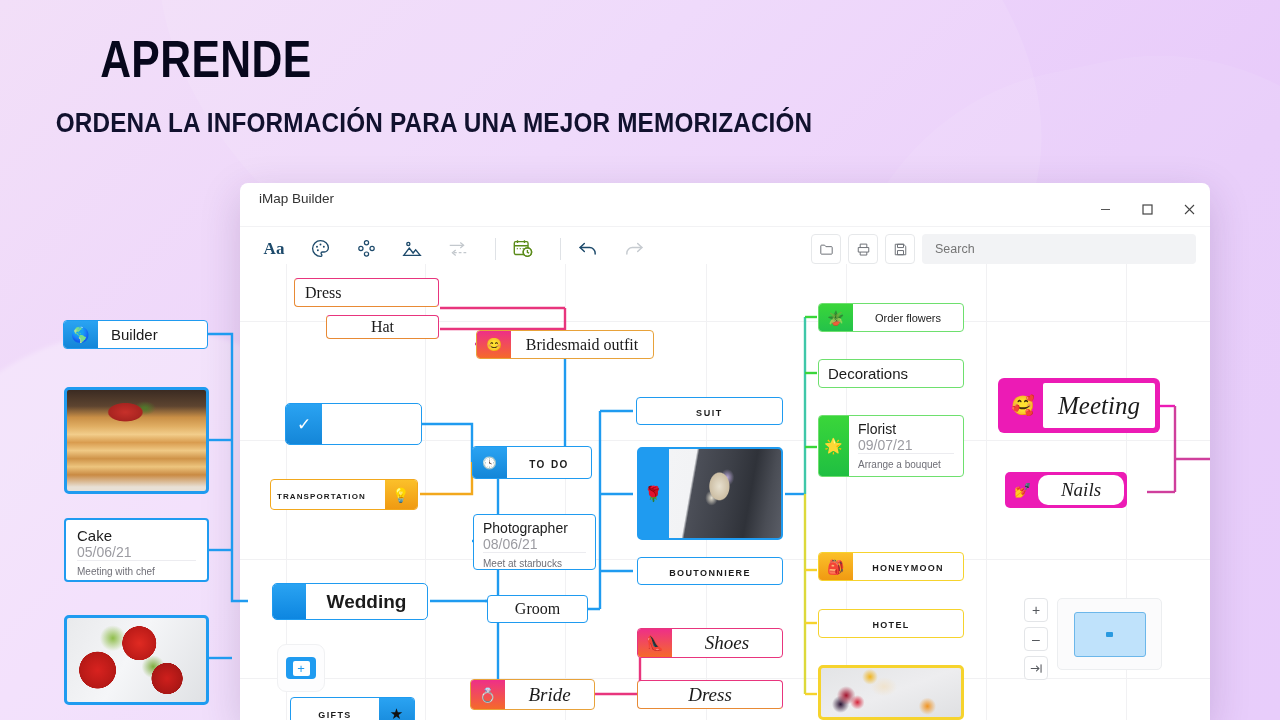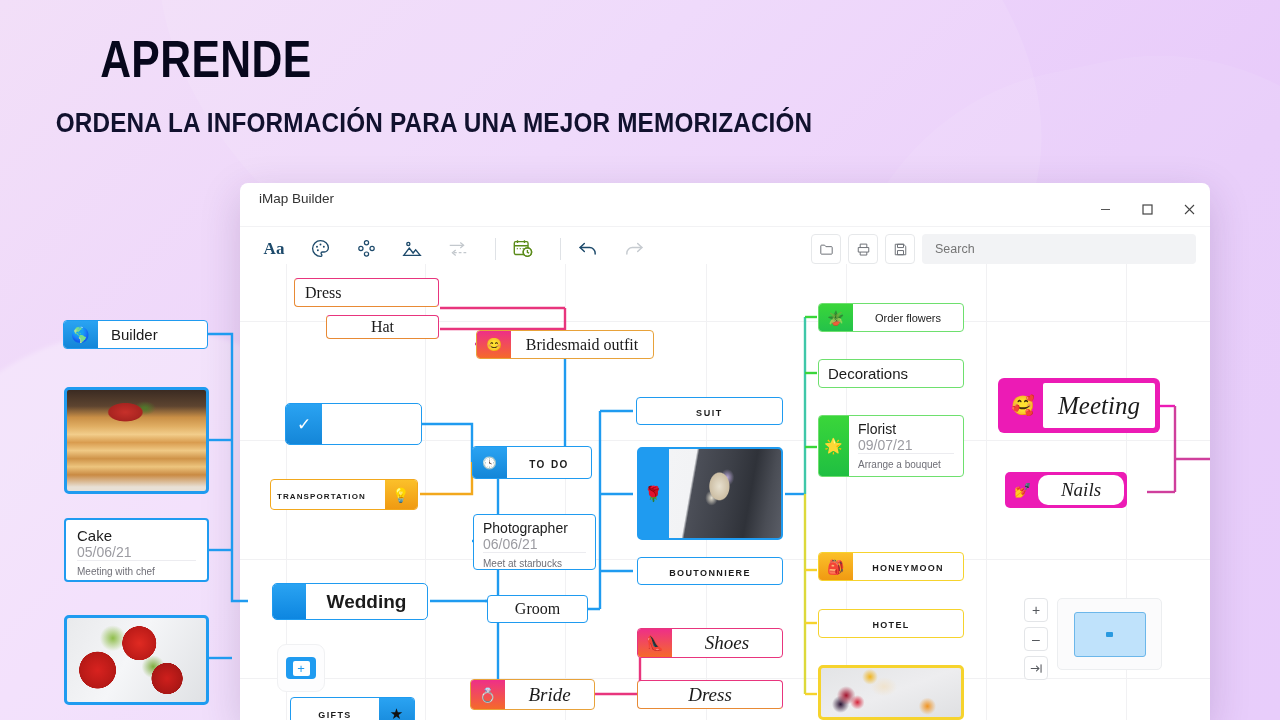--- a/index.html
+++ b/index.html
@@ -432,21 +432,21 @@
 </div>
 
 <div class="node" style="left:472px; top:446px; width:120px; height:33px; border:1.6px solid #1f9bf0; z-index:12;">
   <div class="badge" style="background:linear-gradient(180deg,#2aa3f2,#1486d8);color:#fff;font-size:12px;">🕓</div>
   <div class="txt caps-node sm-caps" style="font-size:14px;letter-spacing:1.4px;">To do</div>
 </div>
 
 <div class="node card" style="left:473px; top:514px; width:123px; height:56px; border:1.7px solid #1f9bf0; z-index:12;">
   <div class="body" style="padding:5px 9px 6px;">
     <div class="c-title" style="font-size:14px;">Photographer</div>
-    <div class="c-date">06/06/21</div>
+    <div class="c-date">08/06/21</div>
     <div class="c-note">Meet at starbucks</div>
   </div>
 </div>
 
 <div class="node" style="left:487px; top:595px; width:101px; height:28px; border:1.6px solid #1f9bf0; z-index:12;">
   <div class="txt serif">Groom</div>
 </div>
 
 <div class="node" style="left:272px; top:583px; width:156px; height:37px; border:1.8px solid #1f9bf0; border-radius:5px; z-index:13;">
   <div class="badge" style="background:linear-gradient(180deg,#2aa3f2,#0d86e0);width:33px;"></div>

